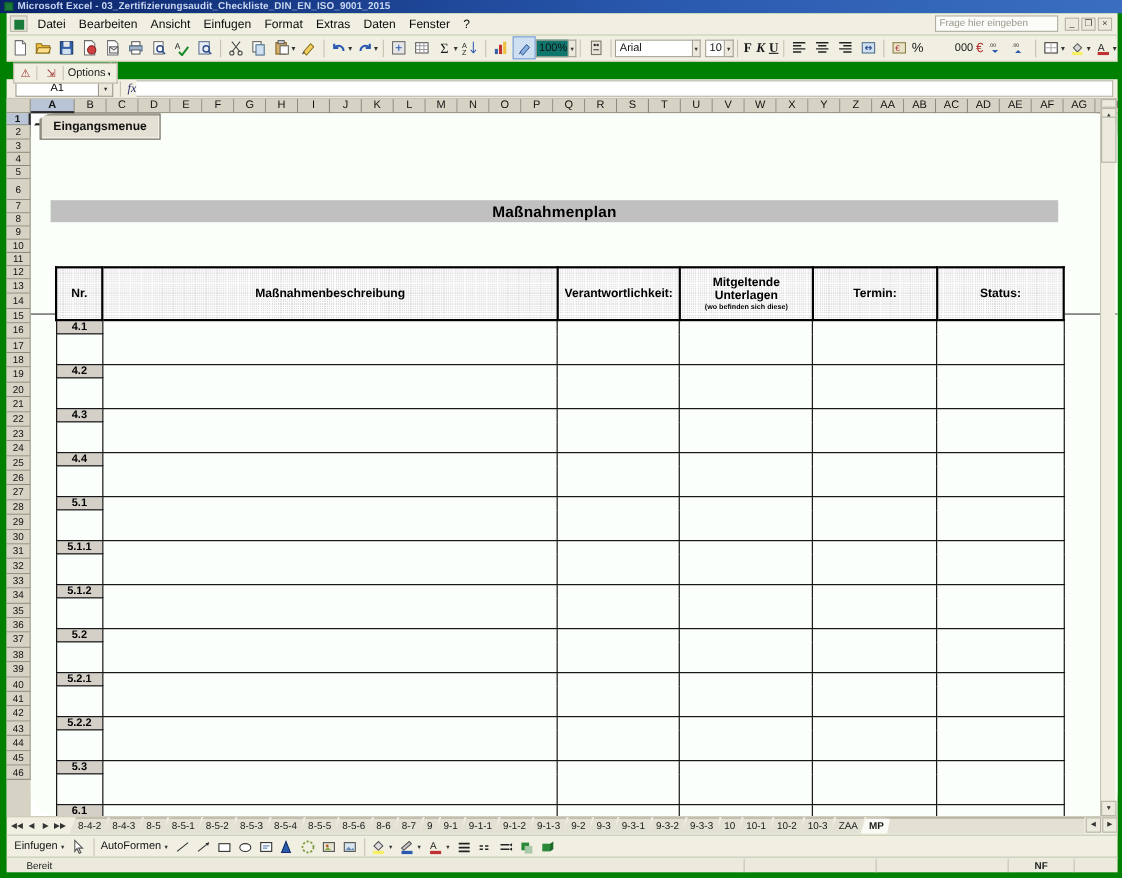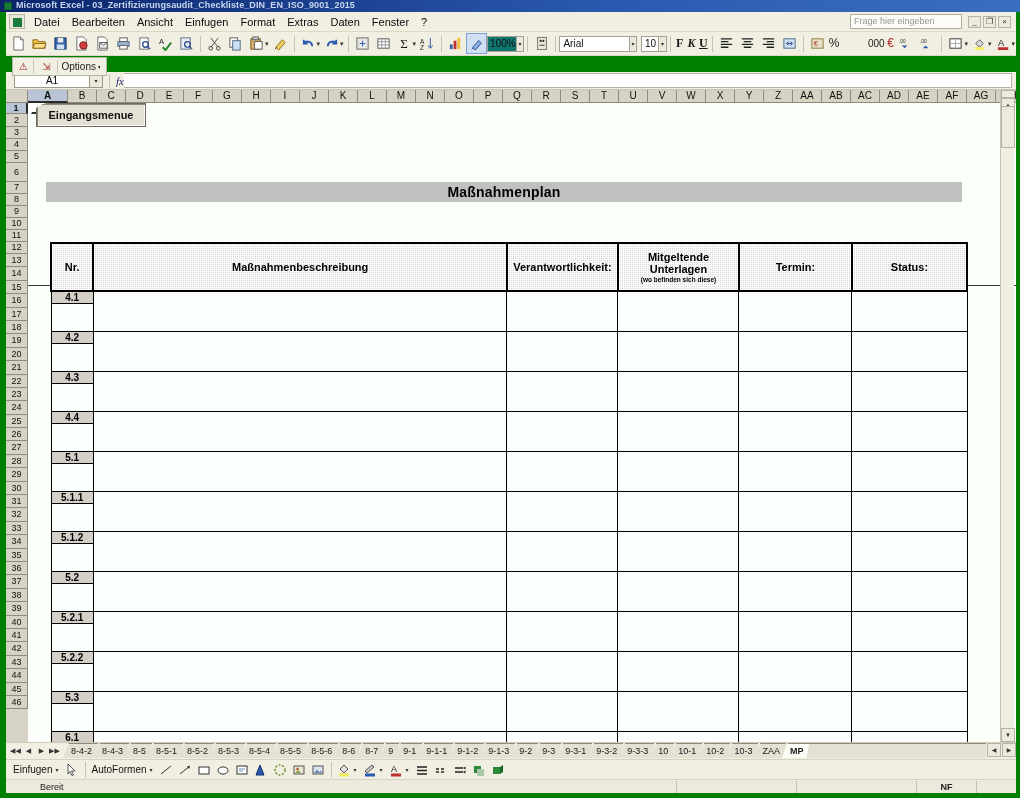--- a/index.html
+++ b/index.html
@@ -295,21 +295,21 @@
   .draw-label { font-size: 10px; color: #111; padding: 0 3px; }
   .draw-caret { font-size: 6px; color:#333; margin-right:4px; }
   .draw-btn { width: 19px; height: 18px; display:flex; align-items:center; justify-content:center; }
 
   
   .statusbar {
     position: absolute; left: 6px; top: 779px; width: 1010px; height: 14px;
     background: #eceadd; display: flex; align-items: center;
     border-top: 1px solid #d6d2c1;
   }
-  .status-left { font-size: 9px; color: #222; padding-left: 6px; margin-left: 28px; }
+  .status-left { font-size: 9px; color: #222; padding-left: 18px; }
   .status-cell { border-left: 1px solid #c6c2b1; height: 12px; }
   .status-right { font-size: 9px; color: #222; font-weight:bold; }
 
   svg { display: block; }
 </style>
 </head>
 <body>
 
 <div id="app">
 

